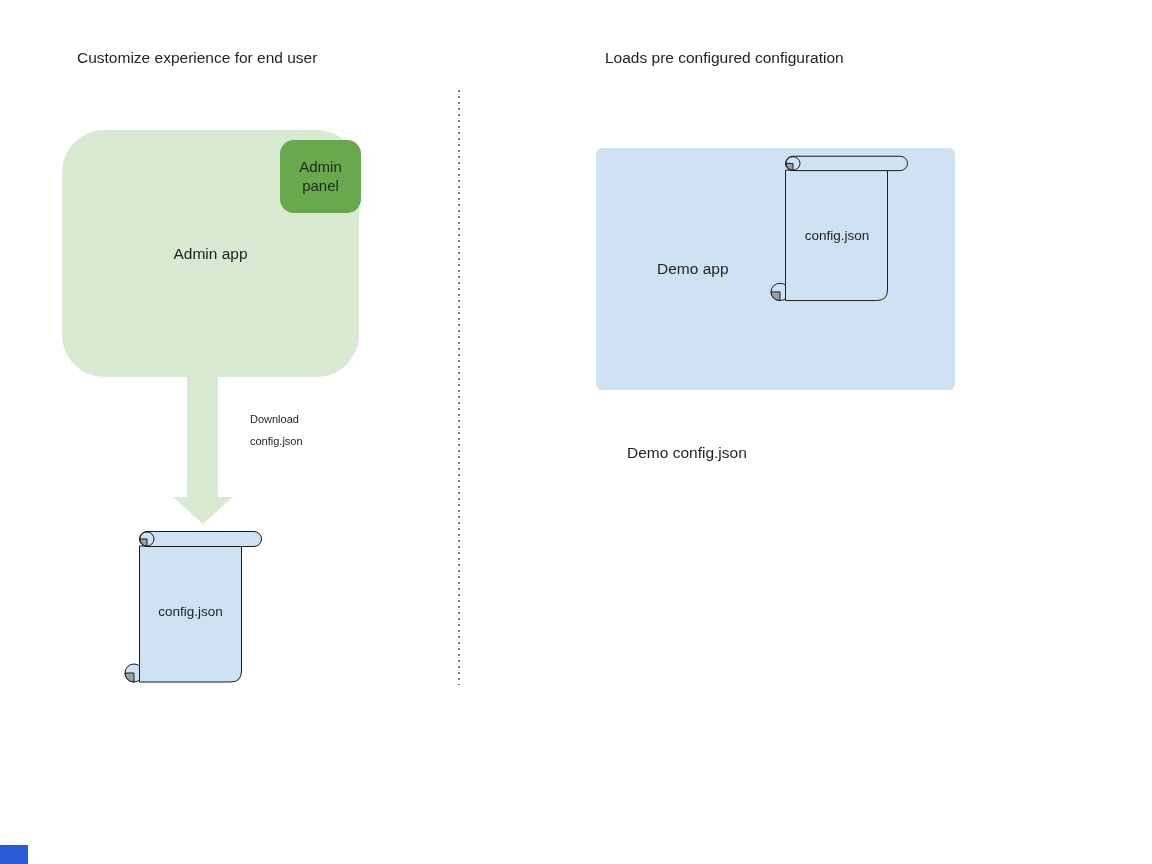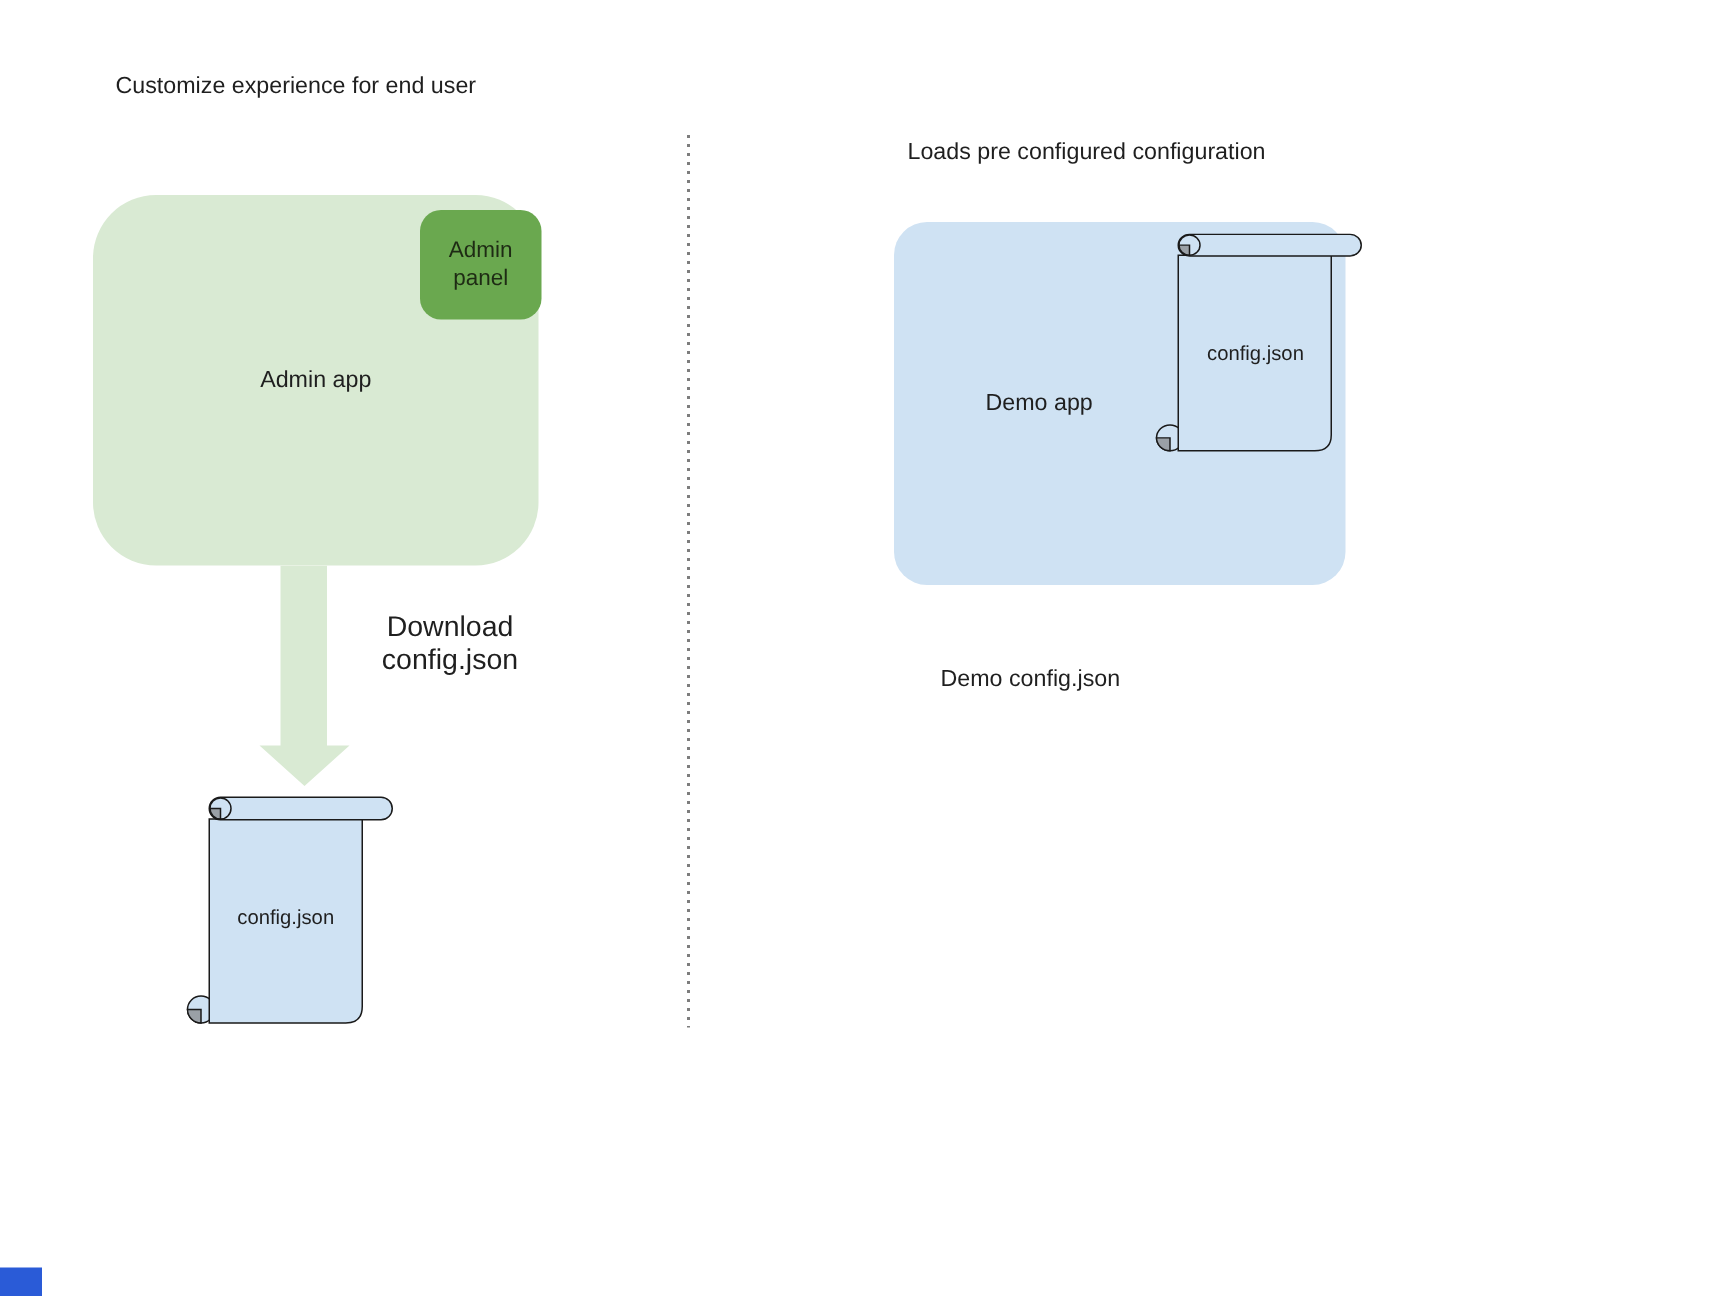--- a/index.html
+++ b/index.html
@@ -22,56 +22,56 @@
   }
   .admin-panel {
     left:280px; top:140px; width:81px; height:73px;
     background:#6aa84f; border-radius:14px;
     display:flex; align-items:center; justify-content:flex-end;
     text-align:center; font-size:15px; line-height:18.5px; color:#1e2b14;
   }
   .down-arrow { left:170px; top:377px; }
   .download-caption {
     left:250px; top:408px; width:100px;
-    font-size:19px; line-height:22px;text-align:center;
+    font-size:11px; line-height:22px;
   }
   .scroll-left { left:120px; top:525px; }
   .scroll-left-label {
     left:142px; top:604px; width:97px;
     text-align:center; font-size:13.5px;
   }
 
   
   .divider {
     left:458px; top:90px; width:2px; height:595px;
     background:repeating-linear-gradient(to bottom, #7d7d7d 0 2px, transparent 2px 6px);
   }
 
   
   .demo-app {
-    left:596px; top:148px; width:301px; height:242px;
-    background:#cfe2f3; border-radius:22px;
+    left:596px; top:148px; width:359px; height:242px;
+    background:#cfe2f3; border-radius:6px;
   }
   .demo-app-label { left:61px; top:112px; font-size:15.5px; white-space:nowrap; }
   .scroll-right { left:766px; top:150px; }
   .scroll-right-label {
     left:789px; top:228px; width:96px;
     text-align:center; font-size:13.5px;
   }
   .loads-caption { left:627px; top:444px; font-size:15.5px; white-space:nowrap; }
 
   .corner-mark { left:0; top:845px; width:28px; height:19px; background:#2a5bd7; }
 </style>
 </head>
 <body>
 
 <div id="canvas">
 
   <div class="abs title" style="left:77px; top:49px;text-align:center;">Customize experience for end user</div>
-  <div class="abs title" style="left:605px; top:49px;margin-top:44px;">Loads pre configured configuration</div>
+  <div class="abs title" style="left:605px; top:49px;">Loads pre configured configuration</div>
 
   <div class="abs admin-app">
     <div class="abs admin-app-label">Admin app</div>
   </div>
   <div class="abs admin-panel">
     <span>Admin panel</span>
   </div>
 
   <svg class="abs down-arrow" width="66" height="150" viewBox="0 0 66 150">
     <polygon points="17,0 48,0 48,120 63,120 33,147 3,120 17,120" fill="#d9ead3"></polygon>

